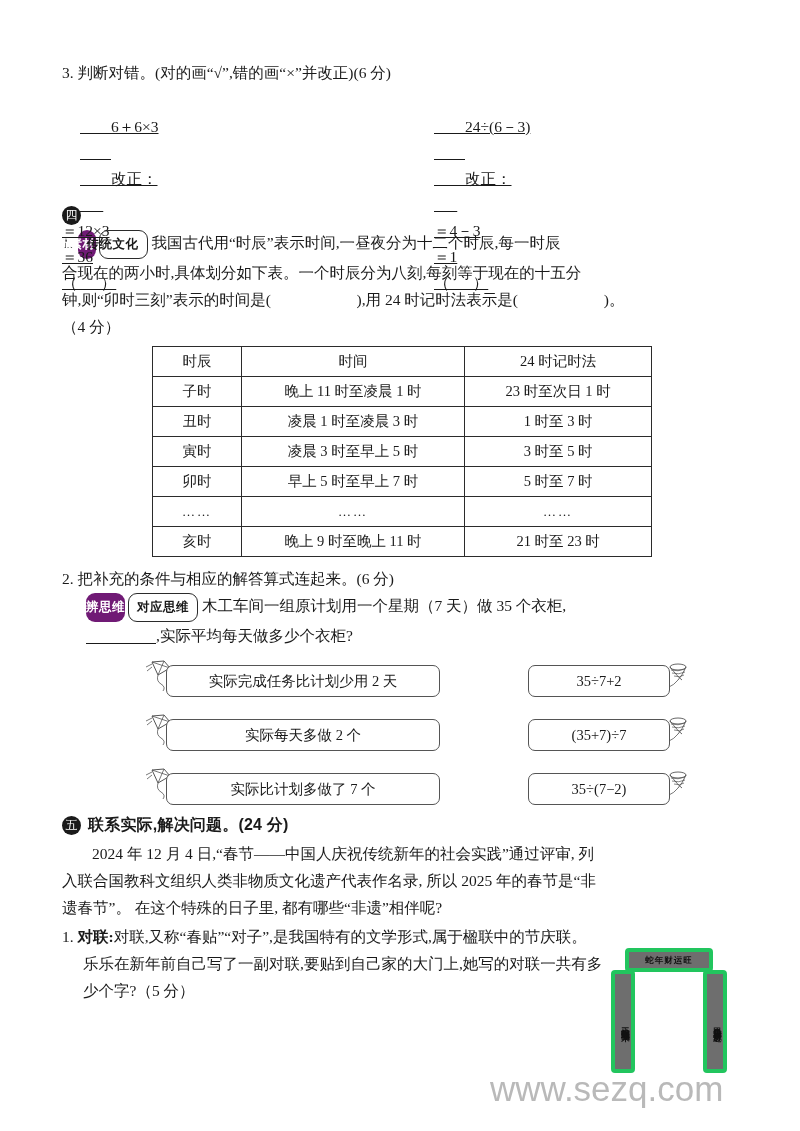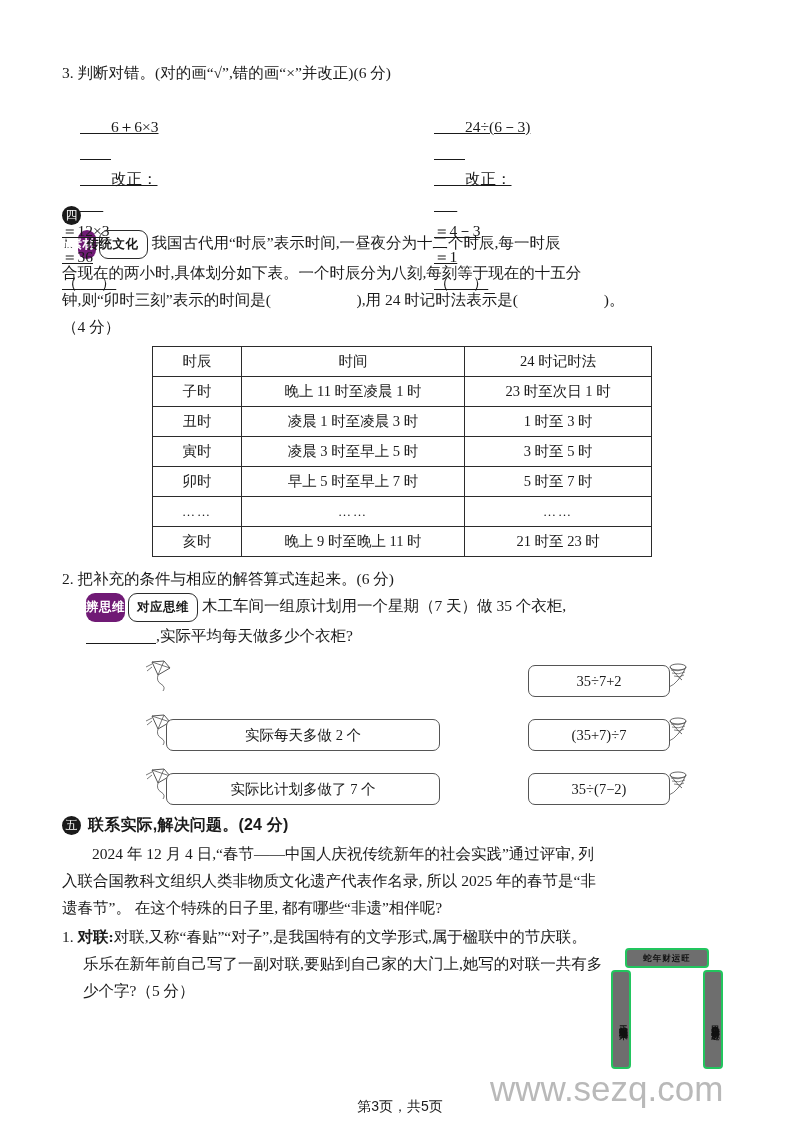--- a/index.html
+++ b/index.html
@@ -107,21 +107,21 @@
   .kite{ position:absolute; left:82px; top:0px; width:36px; height:34px;}
   .spool{ position:absolute; left:600px; top:2px; width:34px; height:32px;}
 
   
   .couplet{
     position:absolute; left:593px; top:948px; width:150px; height:118px;
   }
   .cp-strip{
     position:absolute;
     background:#6e6e6e;
-    border:2px solid #22c55e;
+    border:4px solid #22c55e;
     border-radius:4px;
     color:#111;
     font-size:8.5px;
     line-height:11px;
     text-align:center;
     font-weight:bold;
     font-family:"Liberation Sans",sans-serif;
   }
   .cp-top{ left:32px; top:0; width:80px; height:16px; line-height:16px; letter-spacing:1px;}
   .cp-left{ left:18px; top:22px; width:16px; height:92px; padding-top:3px;
@@ -251,20 +251,21 @@
 
   <div class="match-wrap">
 
     <div class="mrow">
       <svg class="kite" viewBox="0 0 36 34">
         <path d="M8 3 L20 2 L26 9 L14 16 Z" fill="none" stroke="#555" stroke-width="1"></path>
         <path d="M8 3 L26 9 M20 2 L14 16" stroke="#555" stroke-width=".8"></path>
         <path d="M14 16 q-2 6 3 9 q5 3 2 7" fill="none" stroke="#555" stroke-width=".8"></path>
         <path d="M2 8 l6 -3 M3 12 l5 -4" stroke="#555" stroke-width=".8"></path>
       </svg>
+      <div class="mbox left">实际完成任务比计划少用 2 天</div>
       <div class="mbox right">35÷7+2</div>
       <svg class="spool" viewBox="0 0 34 32">
         <ellipse cx="16" cy="6" rx="8" ry="3" fill="none" stroke="#555" stroke-width=".9"></ellipse>
         <path d="M8 6 q8 10 12 13 M24 6 q-4 9 -8 13" fill="none" stroke="#555" stroke-width=".9"></path>
         <path d="M9 9 q7 2 14 -1 M10 12 q7 2 13 -1 M12 15 q6 2 10 -1" stroke="#555" stroke-width=".7" fill="none"></path>
         <path d="M16 19 q-4 5 -9 7" fill="none" stroke="#555" stroke-width=".8"></path>
       </svg>
     </div>
 
     <div class="mrow">
@@ -320,14 +321,13 @@
 
  </div>
 
  <div class="couplet">
    <div class="cp-strip cp-top">蛇年财运旺</div>
    <div class="cp-strip cp-left">玉蛇献瑞福星来</div>
    <div class="cp-strip cp-right">金巳呈祥财源进</div>
  </div>
 
  <div class="watermark">www.sezq.com</div>
- <div class="footer">第3页，共5页</div>
 </div>
 
 </body></html>

